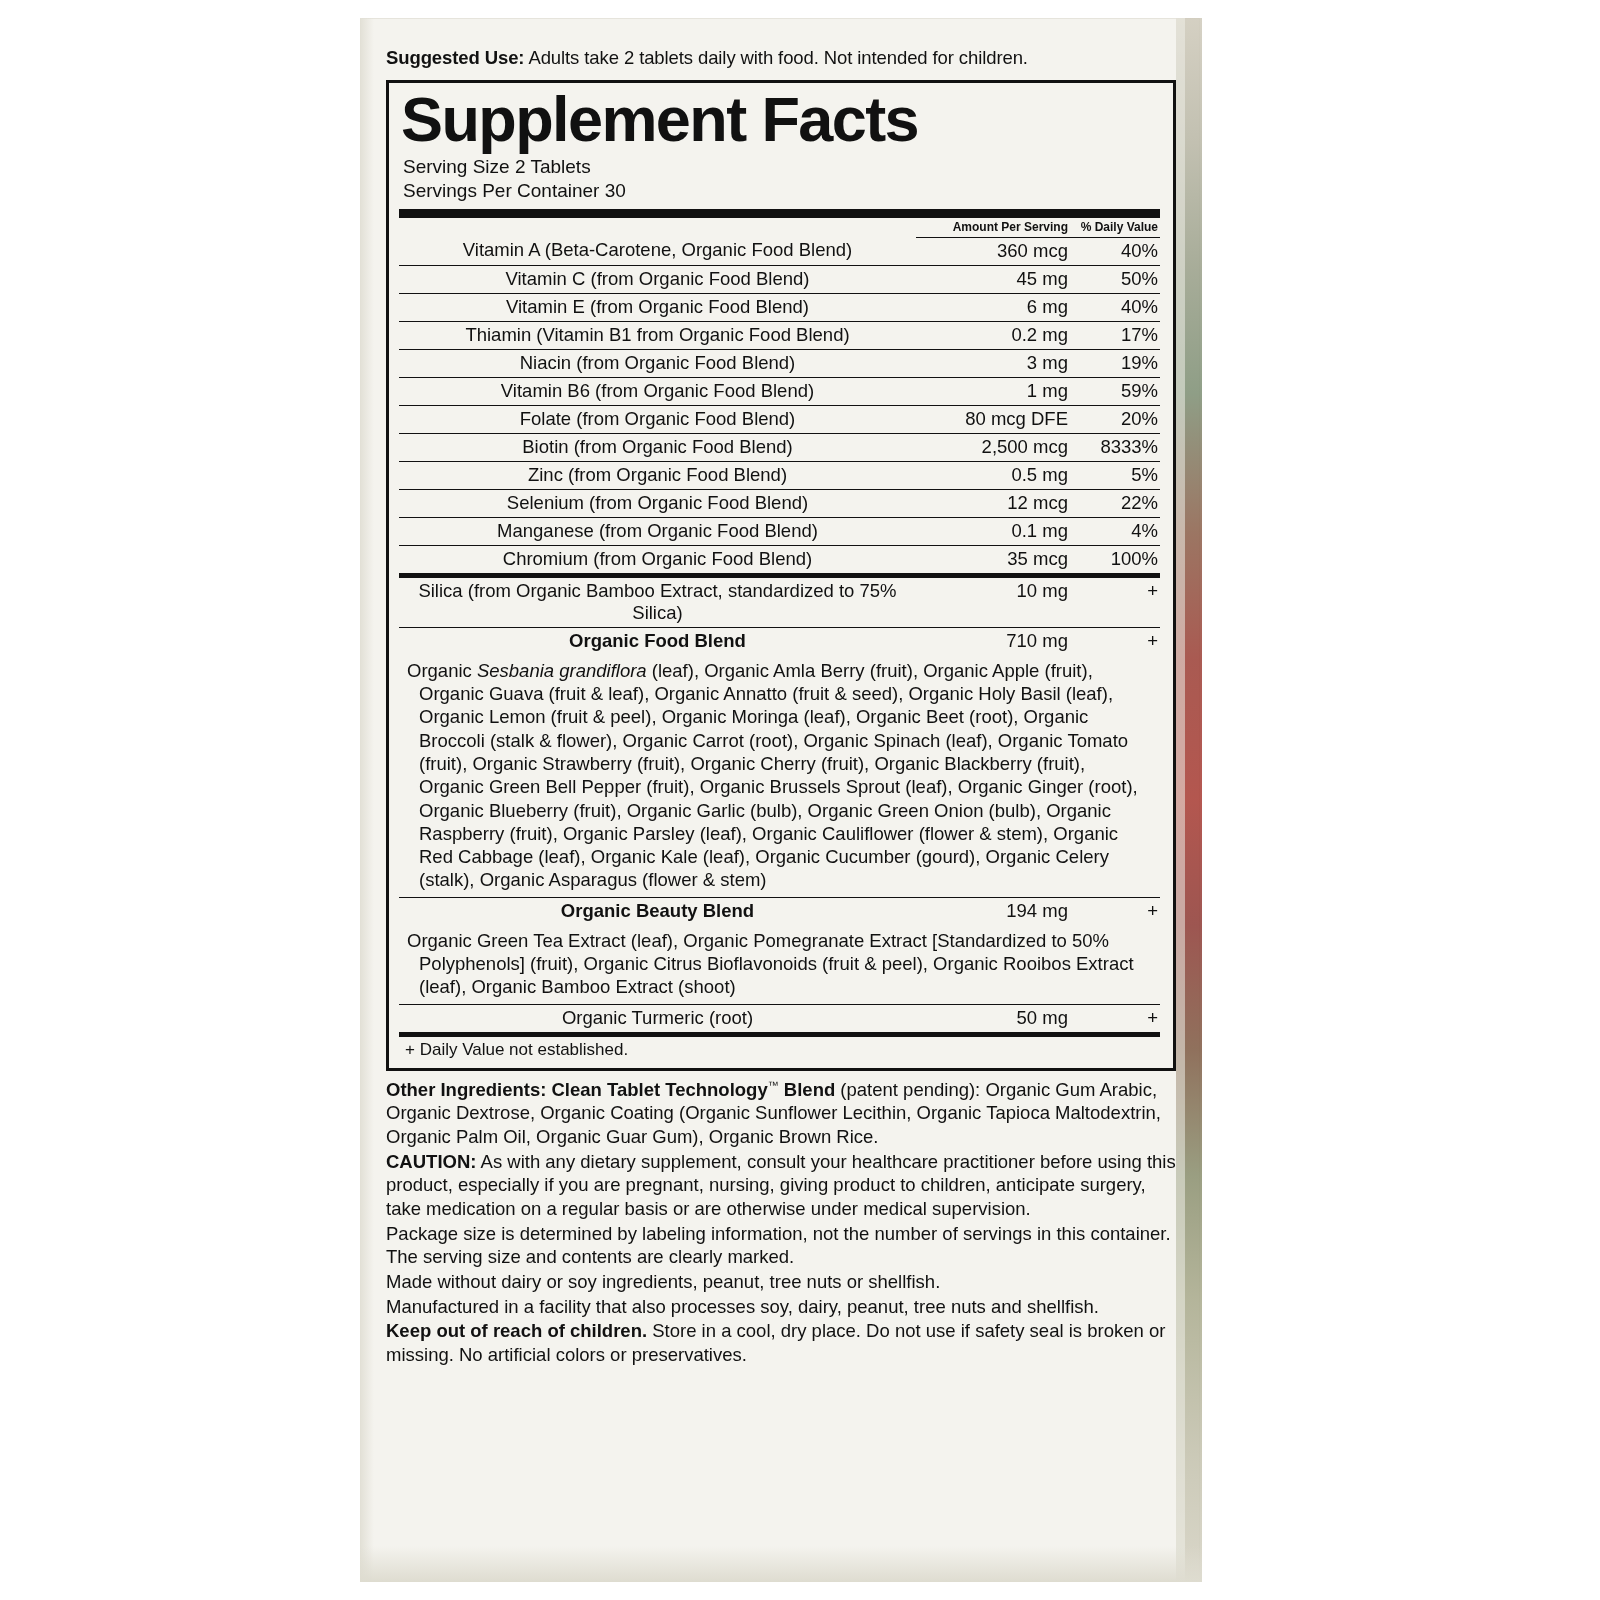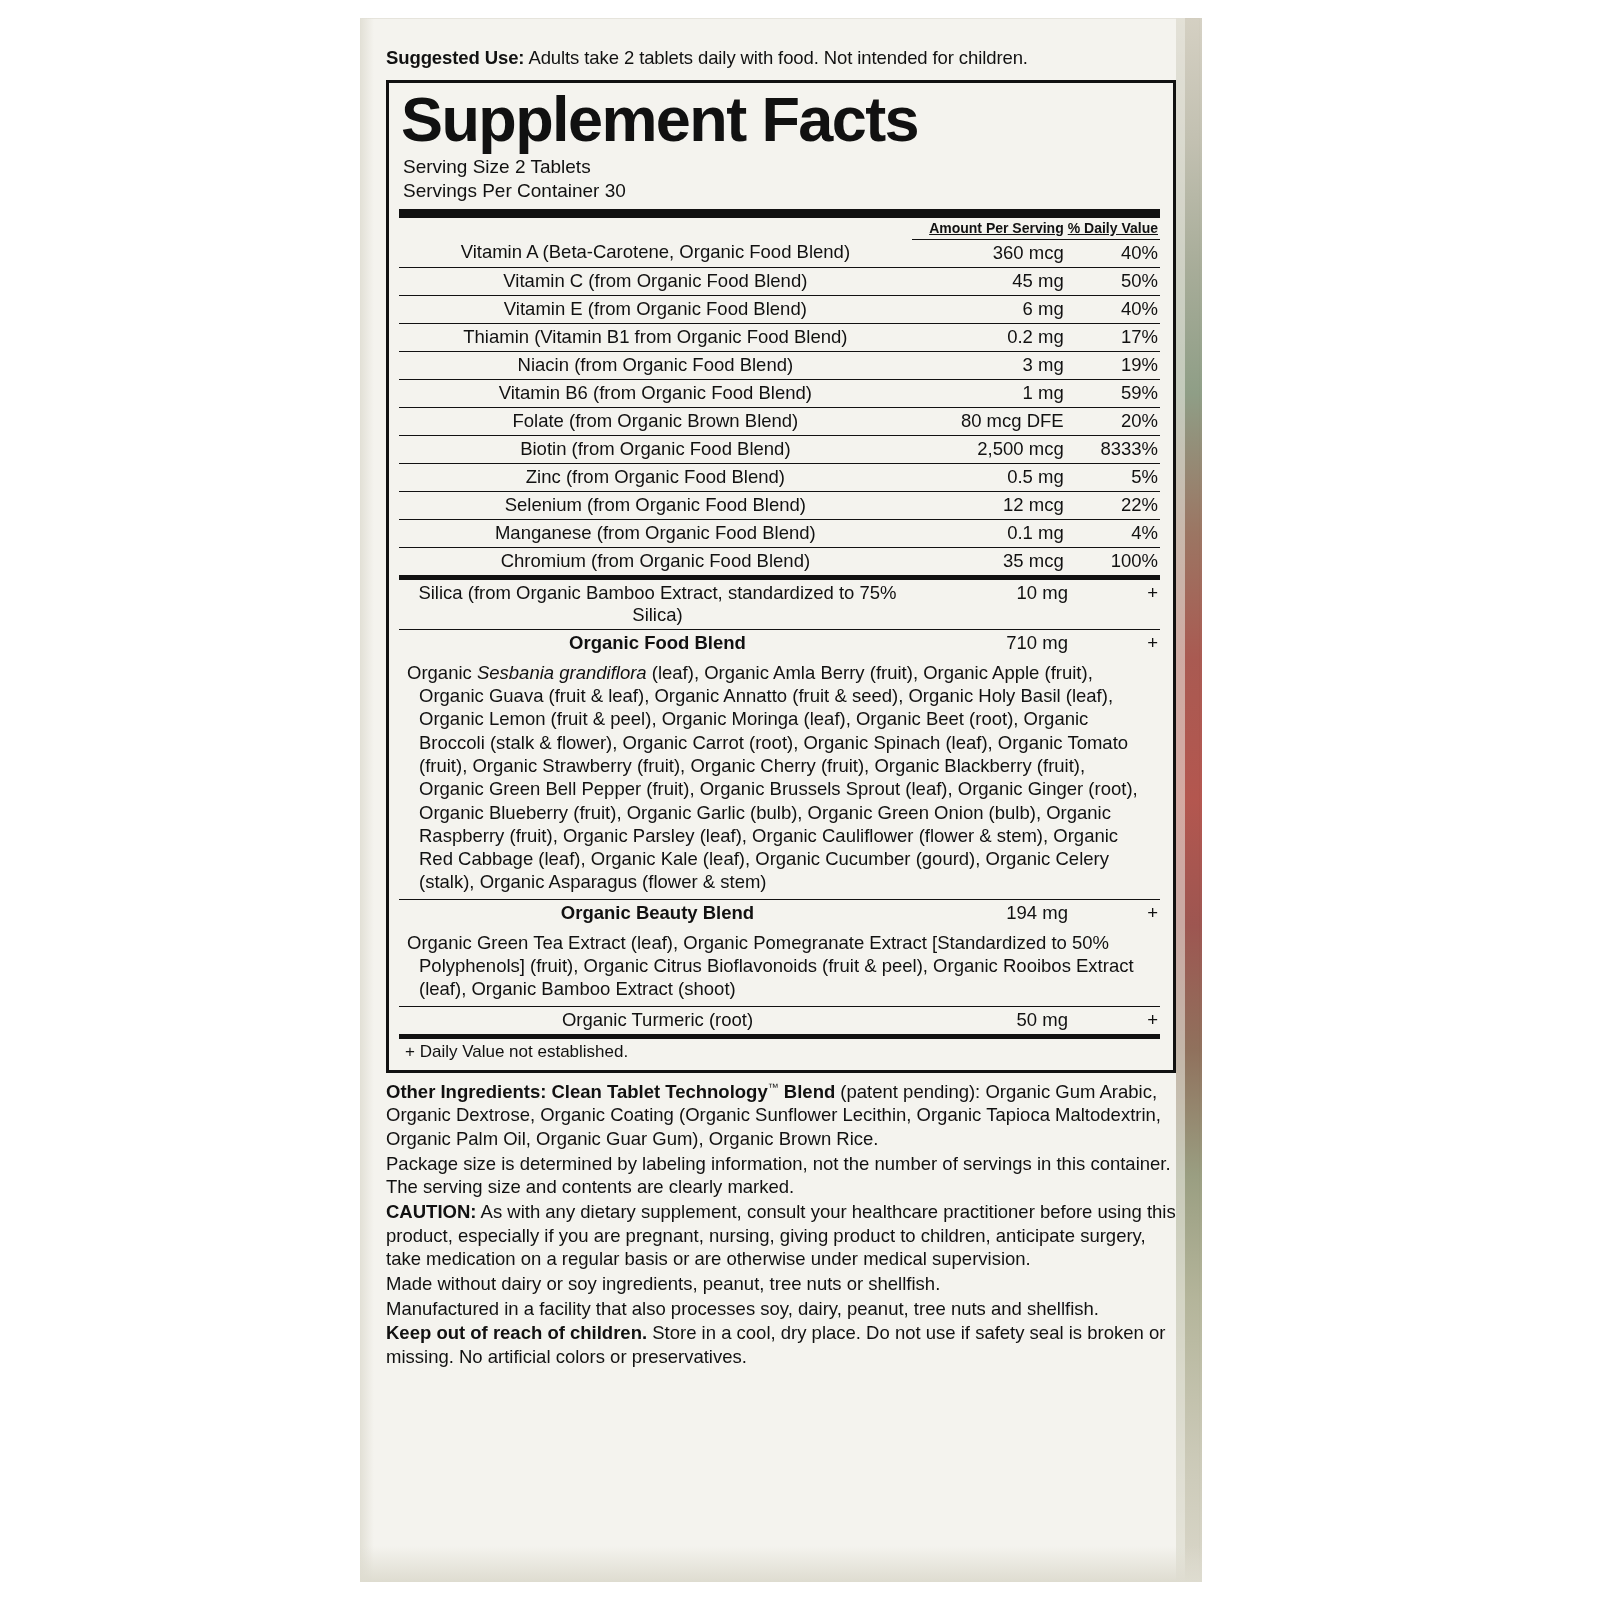--- a/index.html
+++ b/index.html
@@ -123,23 +123,22 @@
     border-bottom: 1.5px solid #111;
   }
   table.sf-table tr:last-child td { border-bottom: none; }
   td.name { text-align: center; padding-left: 4px; }
   td.amt { text-align: right; width: 150px; white-space: nowrap; padding-right: 16px; }
   td.dv  { text-align: right; width: 86px; white-space: nowrap; padding-right: 6px; }
 
   .hdr-row td {
     border-bottom: none;
     font-weight: bold;
-    font-size: 14px;
+    font-size: 12px;
     padding-bottom: 1px;
-    text-decoration: underline;
   }
   .hdr-row td.name { border-bottom: none; }
 
   .blend-name { font-weight: bold; }
   .ital { font-style: italic; }
 
   .ing-block {
     font-size: 18.5px;
     line-height: 1.26;
     padding: 4px 6px 5px 20px;
@@ -219,21 +218,21 @@
             <td class="name">Niacin (from Organic Food Blend)</td>
             <td class="amt">3 mg</td>
             <td class="dv">19%</td>
           </tr>
           <tr>
             <td class="name">Vitamin B6 (from Organic Food Blend)</td>
             <td class="amt">1 mg</td>
             <td class="dv">59%</td>
           </tr>
           <tr>
-            <td class="name">Folate (from Organic Brown Blend)</td>
+            <td class="name">Folate (from Organic Food Blend)</td>
             <td class="amt">80 mcg DFE</td>
             <td class="dv">20%</td>
           </tr>
           <tr>
             <td class="name">Biotin (from Organic Food Blend)</td>
             <td class="amt">2,500 mcg</td>
             <td class="dv">8333%</td>
           </tr>
           <tr>
             <td class="name">Zinc (from Organic Food Blend)</td>
@@ -304,24 +303,24 @@
         <div class="rule-med"></div>
 
         <div class="footnote">+ Daily Value not established.</div>
       </div>
     </div>
 
     <div class="bottom-text">
       <p>
         <b>Other Ingredients:</b><b> Clean Tablet Technology</b><sup class="tm">™</sup><b> Blend</b><span> (patent pending): Organic Gum Arabic, Organic Dextrose, Organic Coating (Organic Sunflower Lecithin, Organic Tapioca Maltodextrin, Organic Palm Oil, Organic Guar Gum), Organic Brown Rice.</span>
       </p>
-      <p>Package size is determined by labeling information, not the number of servings in this container. The serving size and contents are clearly marked.</p>
       <p>
         <b>CAUTION:</b><span> As with any dietary supplement, consult your healthcare practitioner before using this product, especially if you are pregnant, nursing, giving product to children, anticipate surgery, take medication on a regular basis or are otherwise under medical supervision.</span>
       </p>
+      <p>Package size is determined by labeling information, not the number of servings in this container. The serving size and contents are clearly marked.</p>
       <p>Made without dairy or soy ingredients, peanut, tree nuts or shellfish.</p>
       <p>Manufactured in a facility that also processes soy, dairy, peanut, tree nuts and shellfish.</p>
       <p>
         <b>Keep out of reach of children.</b><span> Store in a cool, dry place. Do not use if safety seal is broken or missing. No artificial colors or preservatives.</span>
       </p>
     </div>
 
   </div>
 </div>
 

